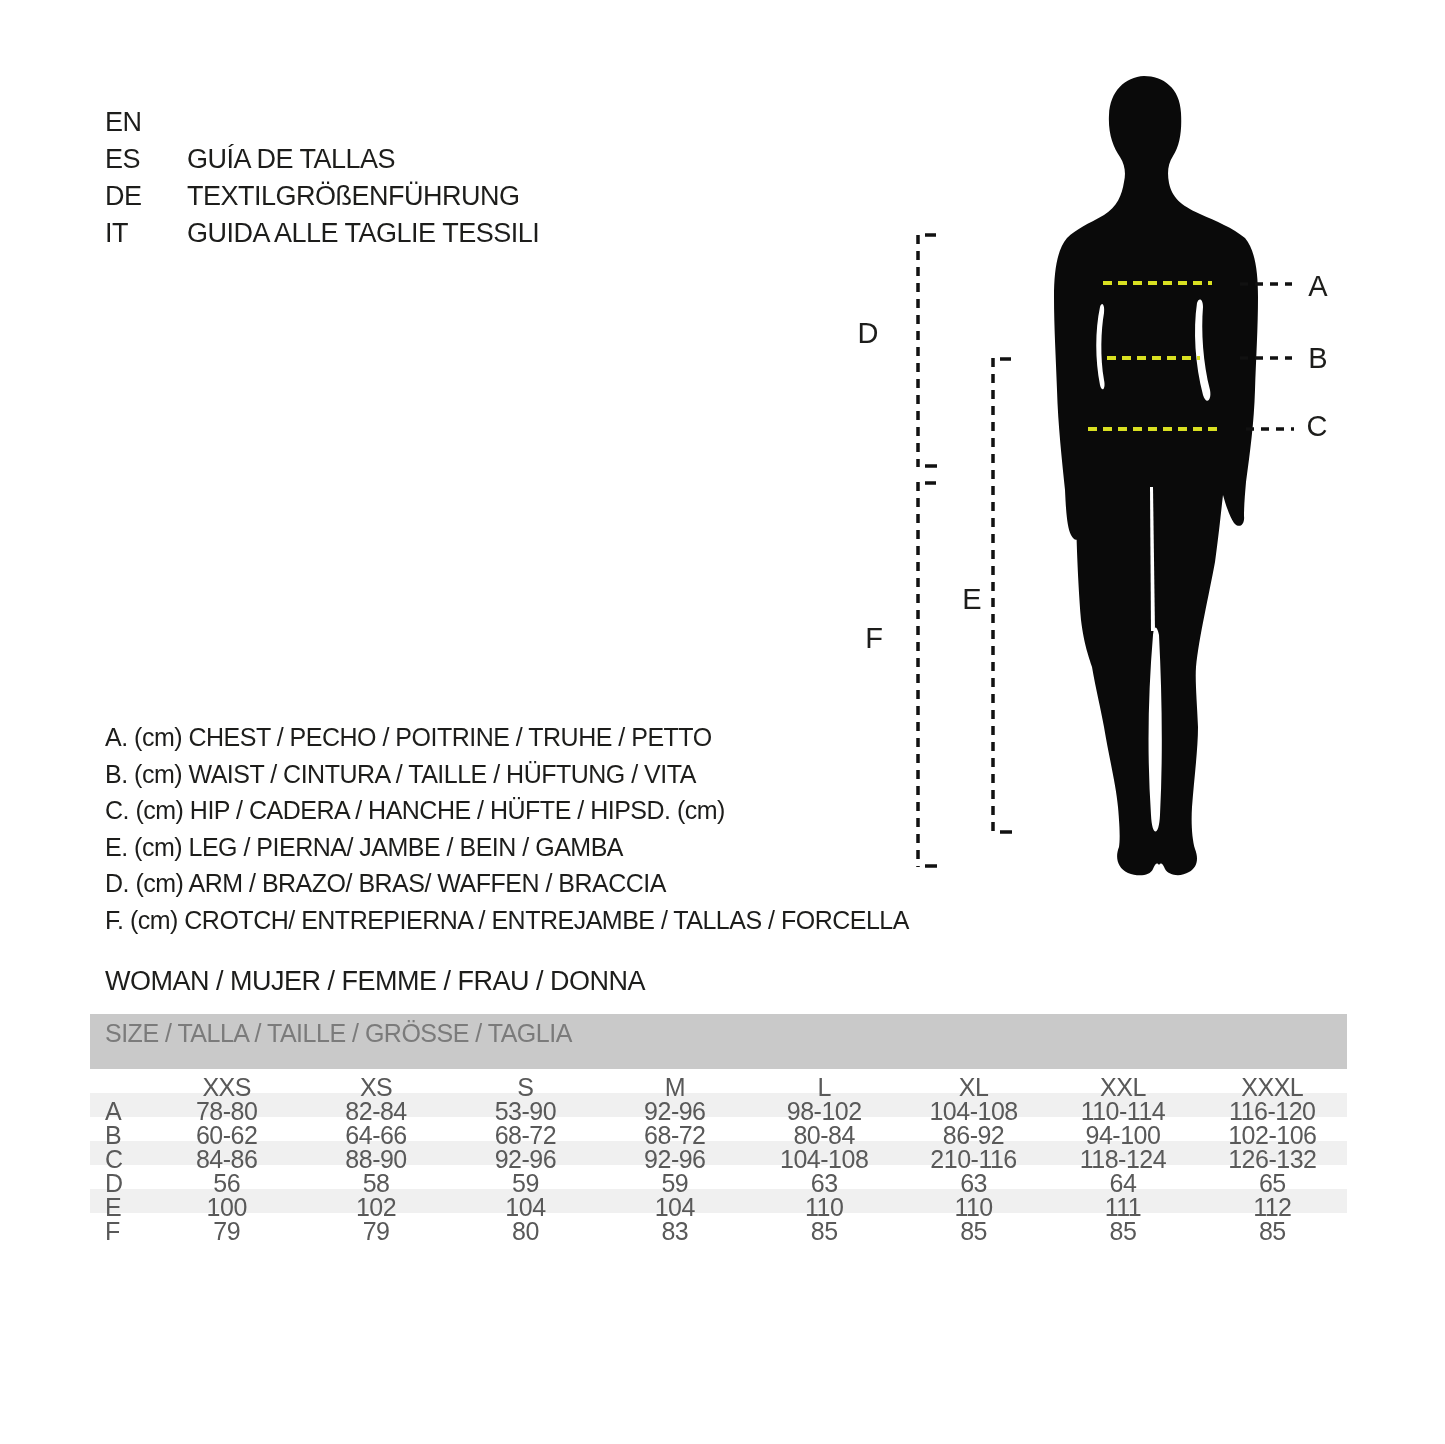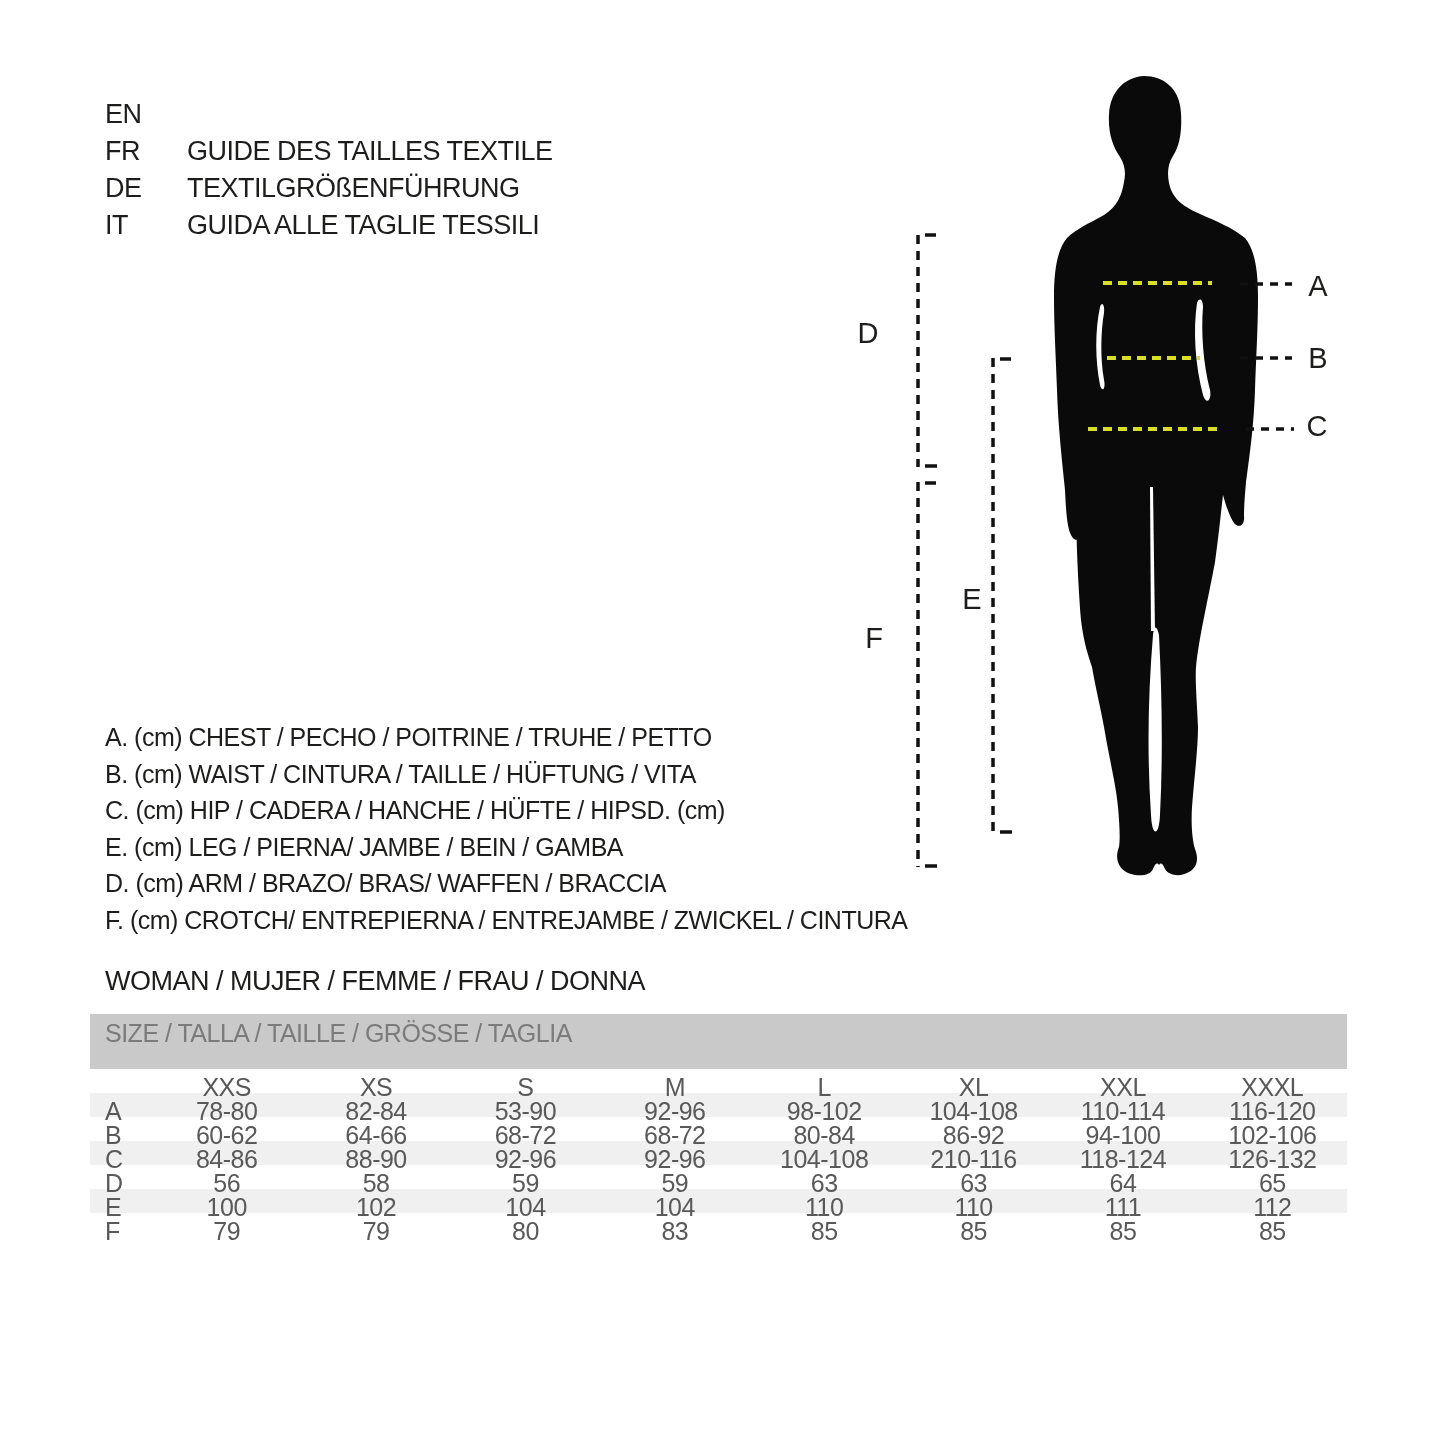--- a/index.html
+++ b/index.html
@@ -5,21 +5,21 @@
   html,body{margin:0;padding:0;background:#ffffff;}
   body{
     width:1445px;height:1444px;position:relative;overflow:hidden;
     font-family:"Liberation Sans", sans-serif;
     color:#1d1d1b;
     letter-spacing:-0.5px;
   }
   .abs{position:absolute;}
 
   
-  .lang-block{left:105px;top:96px;}
+  .lang-block{left:105px;top:104px;}
   .lang-row{display:flex;line-height:37px;font-size:27px;}
   .lang-code{width:82px;flex:0 0 82px;}
   .lang-label{white-space:nowrap;}
 
   
   .legend-block{left:105px;top:719px;}
   .legend-line{line-height:36.5px;font-size:25px;white-space:nowrap;}
 
   
   .gender-heading{left:105px;top:966px;font-size:27px;white-space:nowrap;}
@@ -42,40 +42,40 @@
   [data-name$="-icon"]{display:inline-block;}
 </style>
 </head>
 <body>
 
 <div class="abs lang-block" data-name="language-heading-list">
   <div class="lang-row" data-name="language-row">
     <span class="lang-code" data-name="language-code">EN</span>
   </div>
   <div class="lang-row" data-name="language-row">
-    <span class="lang-code" data-name="language-code">FR</span>
-    <span class="lang-label" data-name="language-title">GUIDE DES TAILLES TEXTILE</span>
+    <span class="lang-code" data-name="language-code">ES</span>
+    <span class="lang-label" data-name="language-title">GUÍA DE TALLAS</span>
   </div>
   <div class="lang-row" data-name="language-row">
     <span class="lang-code" data-name="language-code">DE</span>
     <span class="lang-label" data-name="language-title">TEXTILGRÖßENFÜHRUNG</span>
   </div>
   <div class="lang-row" data-name="language-row">
     <span class="lang-code" data-name="language-code">IT</span>
     <span class="lang-label" data-name="language-title">GUIDA ALLE TAGLIE TESSILI</span>
   </div>
 </div>
 
 <div class="abs legend-block" data-name="measurement-legend">
   <div class="legend-line" data-name="legend-line-chest">A. (cm) CHEST / PECHO / POITRINE / TRUHE / PETTO</div>
   <div class="legend-line" data-name="legend-line-waist">B. (cm) WAIST / CINTURA / TAILLE / HÜFTUNG / VITA</div>
   <div class="legend-line" data-name="legend-line-hip">C. (cm) HIP / CADERA / HANCHE / HÜFTE / HIPSD. (cm)</div>
   <div class="legend-line" data-name="legend-line-leg">E. (cm) LEG / PIERNA/ JAMBE / BEIN / GAMBA</div>
   <div class="legend-line" data-name="legend-line-arm">D. (cm) ARM / BRAZO/ BRAS/ WAFFEN / BRACCIA</div>
-  <div class="legend-line" data-name="legend-line-crotch">F. (cm) CROTCH/ ENTREPIERNA / ENTREJAMBE / ZWICKEL / CINTURA</div>
+  <div class="legend-line" data-name="legend-line-crotch">F. (cm) CROTCH/ ENTREPIERNA / ENTREJAMBE / TALLAS / FORCELLA</div>
 </div>
 
 <div class="abs gender-heading" data-name="gender-heading">WOMAN / MUJER / FEMME / FRAU / DONNA</div>
 
 <div class="abs size-table" data-name="size-table">
   <div class="table-header-band" data-name="size-table-header">SIZE / TALLA / TAILLE / GRÖSSE / TAGLIA</div>
 
   <div class="t-row" data-name="size-header-row">
     <div class="t-cell t-label" data-name="table-cell"></div>
     <div class="t-cell" data-name="size-col-header">XXS</div>

